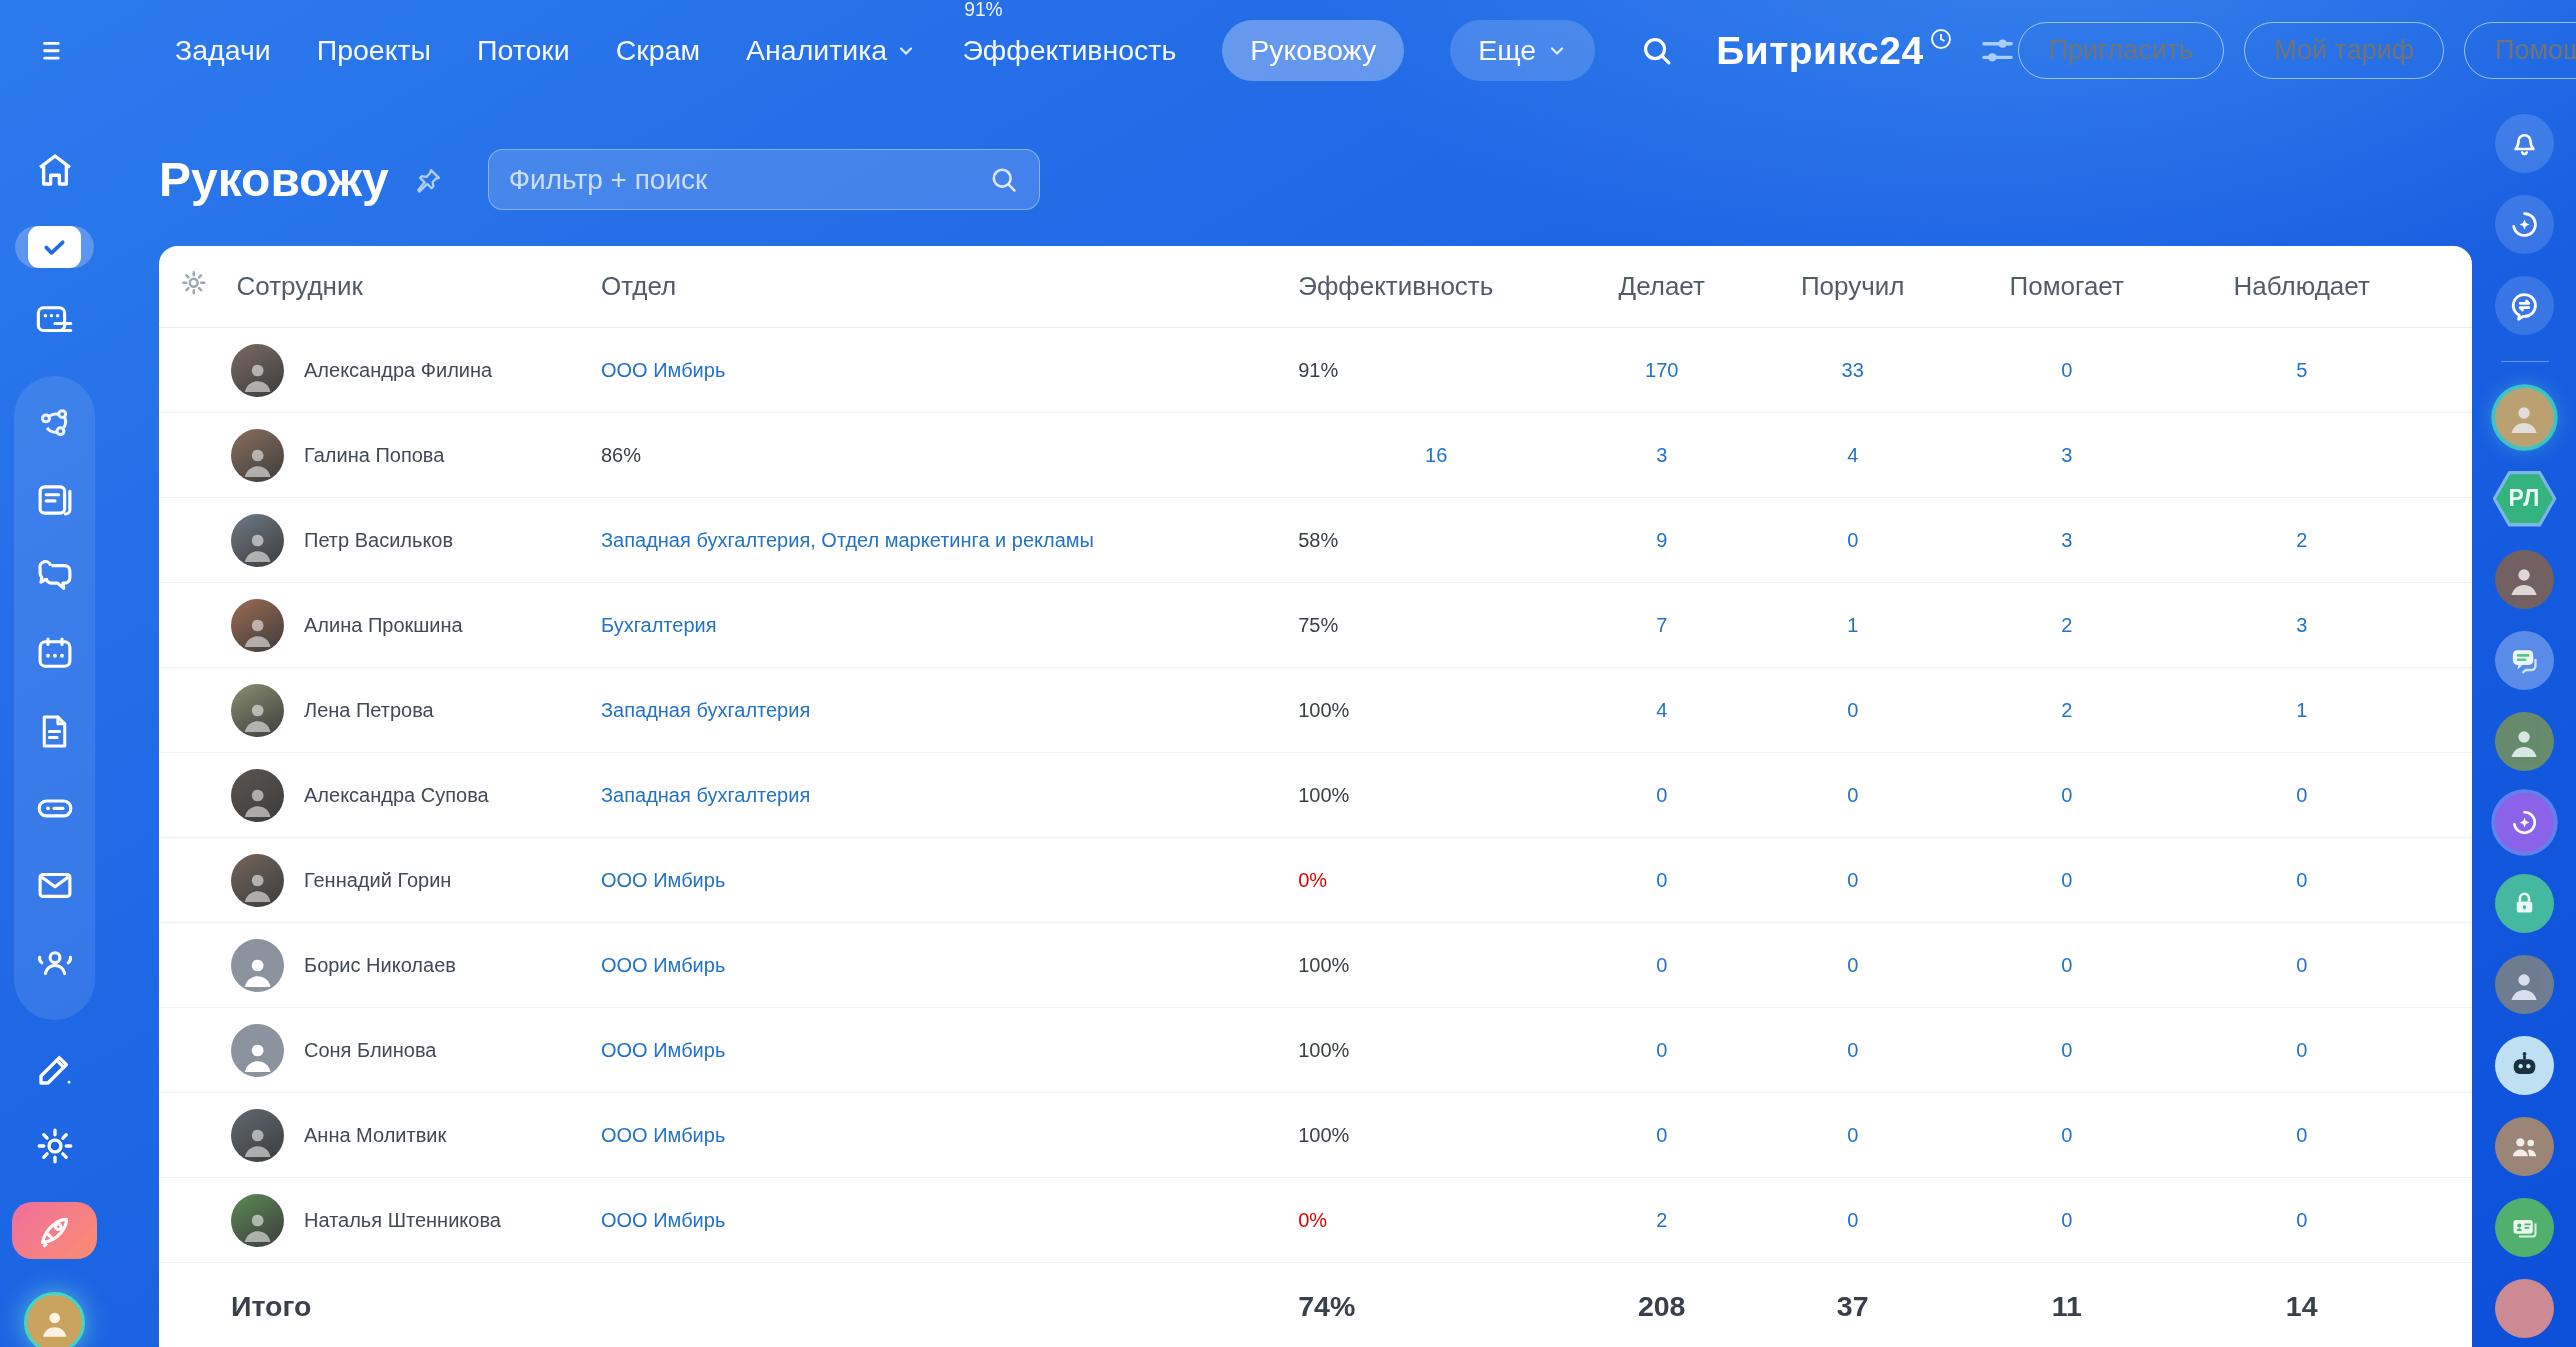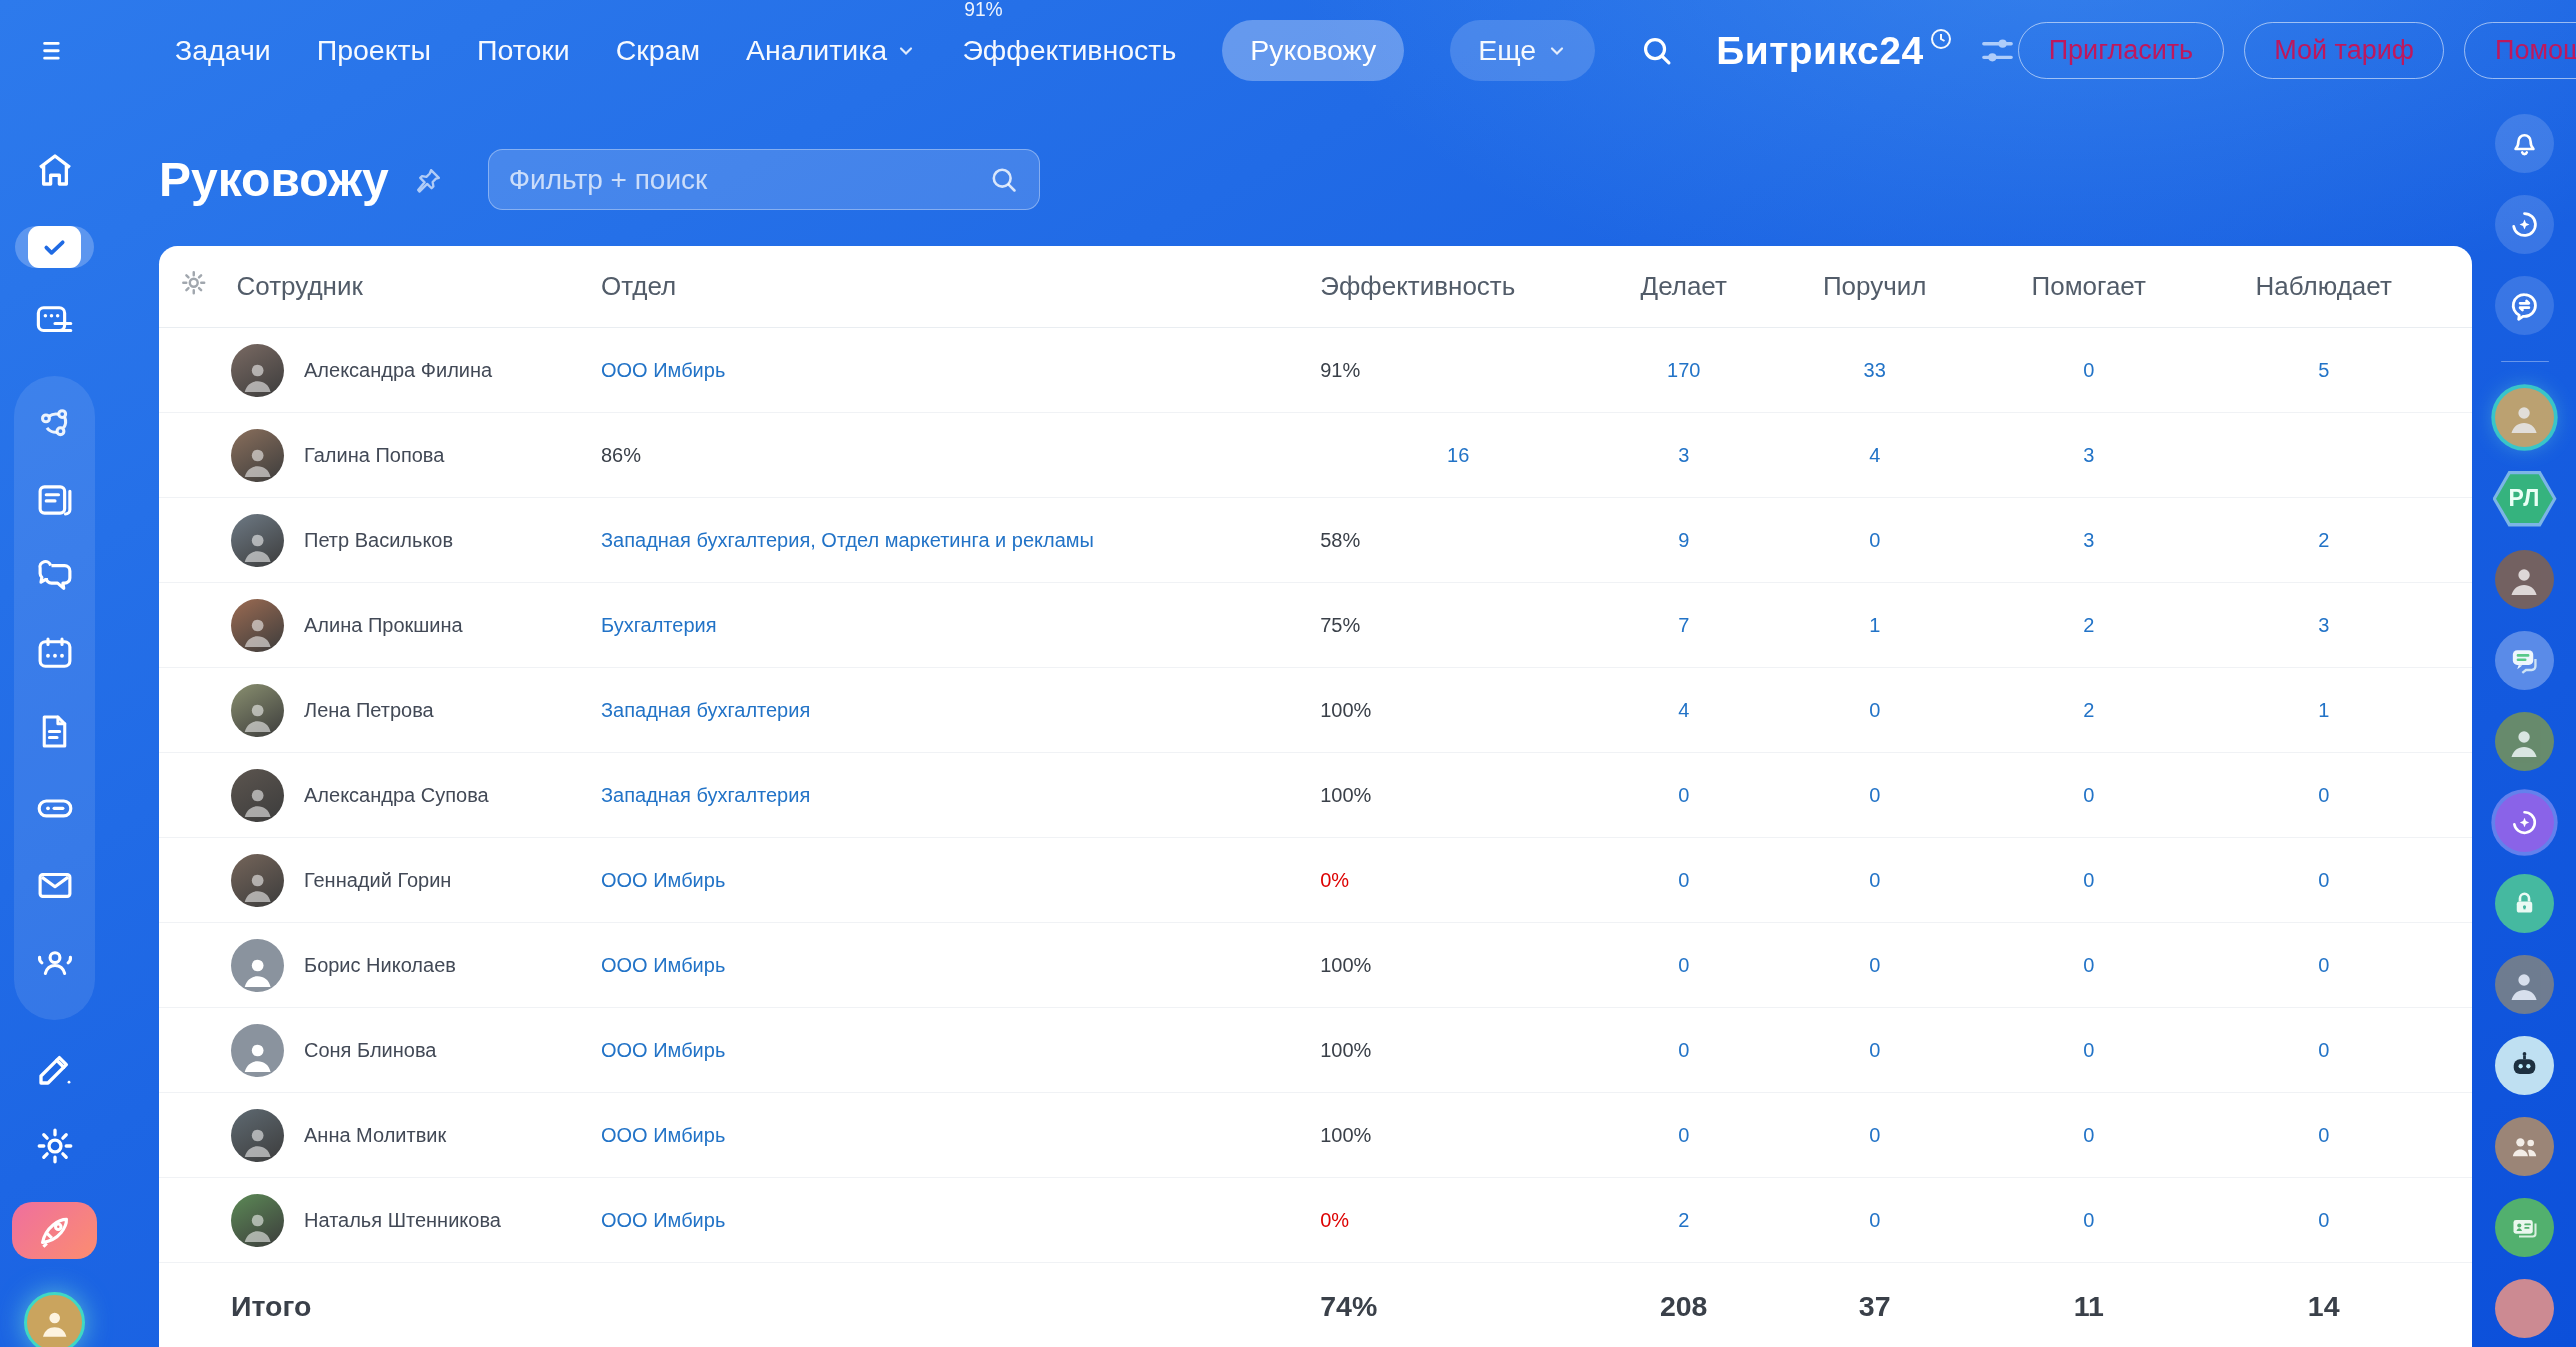--- a/index.html
+++ b/index.html
@@ -22,21 +22,21 @@
   .eff-badge { position:absolute; top:-35px; left:1.8px; font-size:19.3px; color:rgba(255,255,255,.92); }
   .pill { border-radius:37px; padding:14px 28px; font-size:28.5px; display:flex; align-items:center; gap:11px; cursor:pointer; white-space:nowrap; }
   .pill.active { background:rgba(255,255,255,.30); }
   .pill.more { background:rgba(255,255,255,.16); color:rgba(255,255,255,.95); }
   .search-btn { margin-left:44px; }
   .brand { display:flex; align-items:flex-start; margin-left:42px; cursor:pointer; }
   .brand-name { font-size:39px; font-weight:bold; letter-spacing:0.5px; line-height:1; }
   .brand-sup { margin:-3.7px 0 0 5.5px; opacity:.95; }
   .sliders-btn { margin-left:24px; opacity:.8; }
   .tb-buttons { display:flex; align-items:center; gap:20px; margin-left:auto; }
-  .ghost-btn { border:1.8px solid rgba(255,255,255,.55); border-radius:41px; padding:12px 29.5px; font-size:27px; color:#be185d; background:transparent; cursor:pointer; white-space:nowrap; }
+  .ghost-btn { border:1.8px solid rgba(255,255,255,.55); border-radius:41px; padding:12px 29.5px; font-size:27px; color:#737373; background:transparent; cursor:pointer; white-space:nowrap; }
 
   .avatar-ph { display:flex; align-items:center; justify-content:center; border-radius:50%; }
   .avatar-ph svg { width:68%; height:68%; }
 
   
   .left-rail { position:absolute; left:0; top:101px; bottom:0; width:109px; display:flex; flex-direction:column; align-items:center; padding-top:48px; }
   .rail-item { width:42px; height:42px; margin-bottom:35px; display:flex; align-items:center; justify-content:center; cursor:pointer; flex:0 0 auto; }
   .rail-active { width:79px; height:79px; border-radius:24px; background:rgba(255,255,255,.24); margin-bottom:31px; display:flex; align-items:center; justify-content:center; cursor:pointer; }
   .check-chip { width:53px; height:42px; background:#fff; border-radius:11px; display:flex; align-items:center; justify-content:center; }
   .rail-group { background:rgba(255,255,255,.10); border-radius:41px; padding:26px 0 1.8px 0; width:81px; display:flex; flex-direction:column; align-items:center; margin-bottom:28px; }
@@ -57,21 +57,21 @@
   .main { position:absolute; left:109px; right:101px; top:101px; bottom:0; }
   .content-head { display:flex; align-items:center; margin:48px 0 0 50px; gap:24px; }
   .page-title { font-size:48px; font-weight:bold; color:#fff; }
   .pin-btn { opacity:.75; cursor:pointer; margin-top:5.5px; }
   .filter-box { margin-left:20px; width:552px; height:61px; background:rgba(255,255,255,.15); border:0.9px solid rgba(255,255,255,.35); border-radius:14.7px; display:flex; align-items:center; padding:0 20px; }
   .filter-box input { flex:1; background:transparent; border:none; outline:none; font-size:28px; color:#fff; font-family:inherit; }
   .filter-box input::placeholder { color:rgba(255,255,255,.72); }
 
   
   .card { position:absolute; left:50px; right:2.8px; top:145px; bottom:-18.4px; background:#fff; border-radius:18.4px 18.4px 0 0; color:#48515d; overflow:hidden; }
-  .grid-row { display:grid; grid-template-columns:442px 1fr 276px 175px 207px 221px 249px; align-items:center; padding-right:24px; }
+  .grid-row { display:grid; grid-template-columns:442px 1fr 276px 175px 207px 221px 249px; align-items:center; padding-right:46px; }
   .thead { height:82px; border-bottom:0.9px solid #e9edf1; font-size:26px; color:#525c69; }
   .th-emp { display:flex; align-items:center; gap:28px; padding-left:20px; }
   .th-num { text-align:center; }
   .trow { height:85px; border-bottom:0.9px solid #f0f2f5; font-size:20px; }
   .c-emp { display:flex; align-items:center; gap:20px; padding-left:72px; }
   .avatar { width:53px; height:53px; border-radius:50%; display:flex; align-items:flex-end; justify-content:center; overflow:hidden; flex:0 0 auto; cursor:pointer; }
   .avatar svg { width:78%; height:78%; }
   .emp-name { color:#424956; cursor:pointer; white-space:nowrap; }
   .dept-link { color:#2273c7; cursor:pointer; text-decoration:none; white-space:nowrap; }
   .eff-val { color:#3a4049; }

